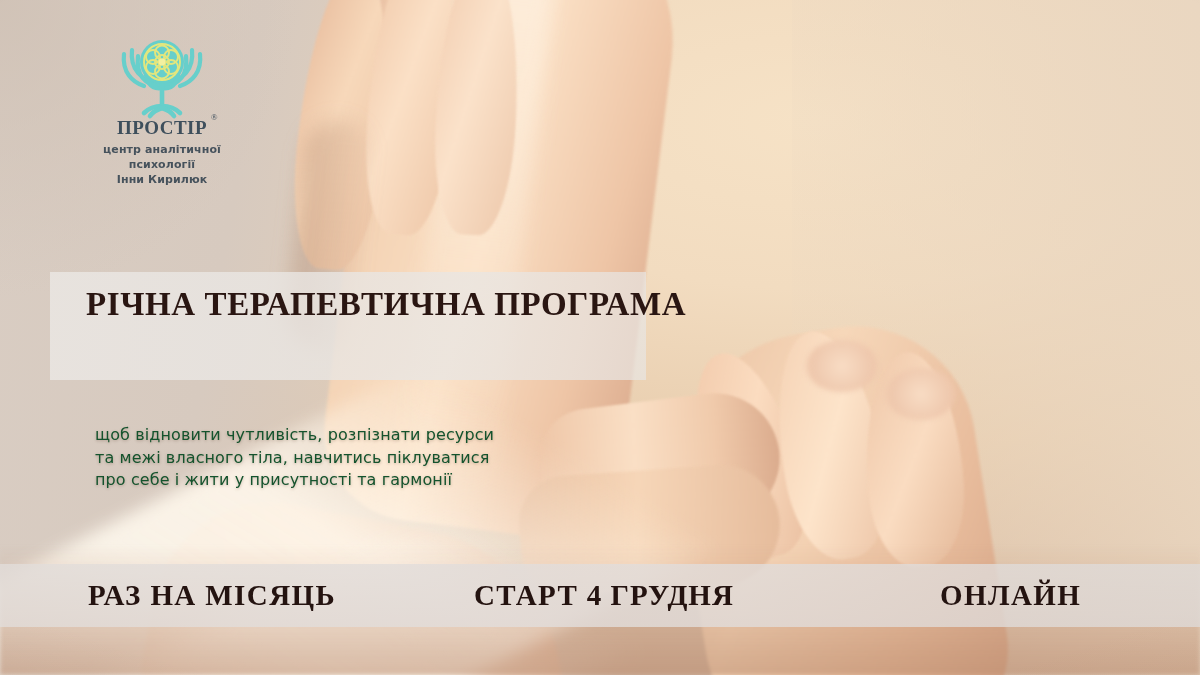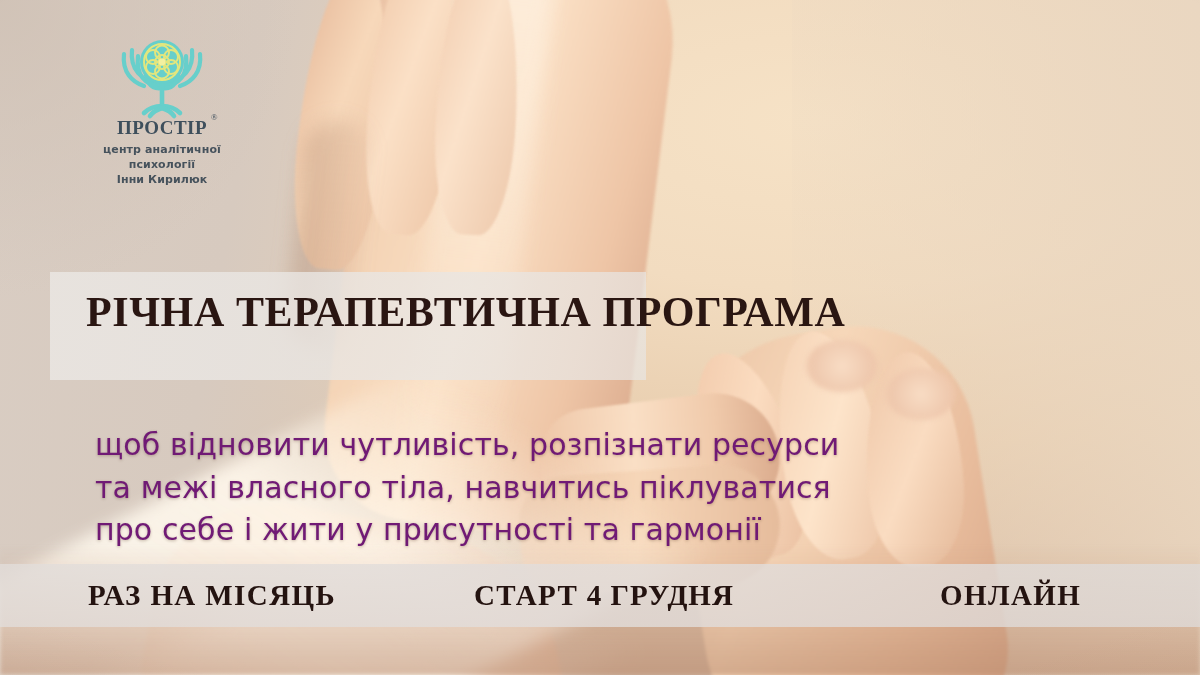--- a/index.html
+++ b/index.html
@@ -133,30 +133,30 @@
   }
 
   
   .title-band{
     position:absolute;left:50px;top:272px;width:596px;height:108px;
     background:linear-gradient(90deg,rgba(236,233,230,.78) 0%,rgba(233,230,227,.80) 55%,rgba(232,229,226,.72) 100%);
   }
   .title{
     position:absolute;left:86px;top:278px;width:600px;
     font-family:"Liberation Serif", serif;font-weight:700;
-    font-size:42px;line-height:1.62;letter-spacing:.6px;
+    font-size:33px;line-height:1.62;letter-spacing:.6px;
     color:#2a1612;white-space:nowrap;
   }
   .title span{display:block;}
 
   
   .body-copy{
     position:absolute;left:95px;top:424px;width:700px;
     font-family:"DejaVu Sans", sans-serif;font-weight:400;
-    font-size:30px;line-height:1.42;color:#701a75;
+    font-size:16px;line-height:1.42;color:#14532d;
     text-shadow:0 1px 3px rgba(90,60,40,.33);
     letter-spacing:.1px;
   }
   .body-copy span{display:block;white-space:nowrap;}
 
   
   .bottom-bar{
     position:absolute;left:0;top:564px;width:1200px;height:63px;
     background:linear-gradient(90deg,rgba(226,221,218,.80) 0%,rgba(226,221,219,.82) 45%,rgba(223,219,217,.78) 100%);
     display:flex;align-items:center;

